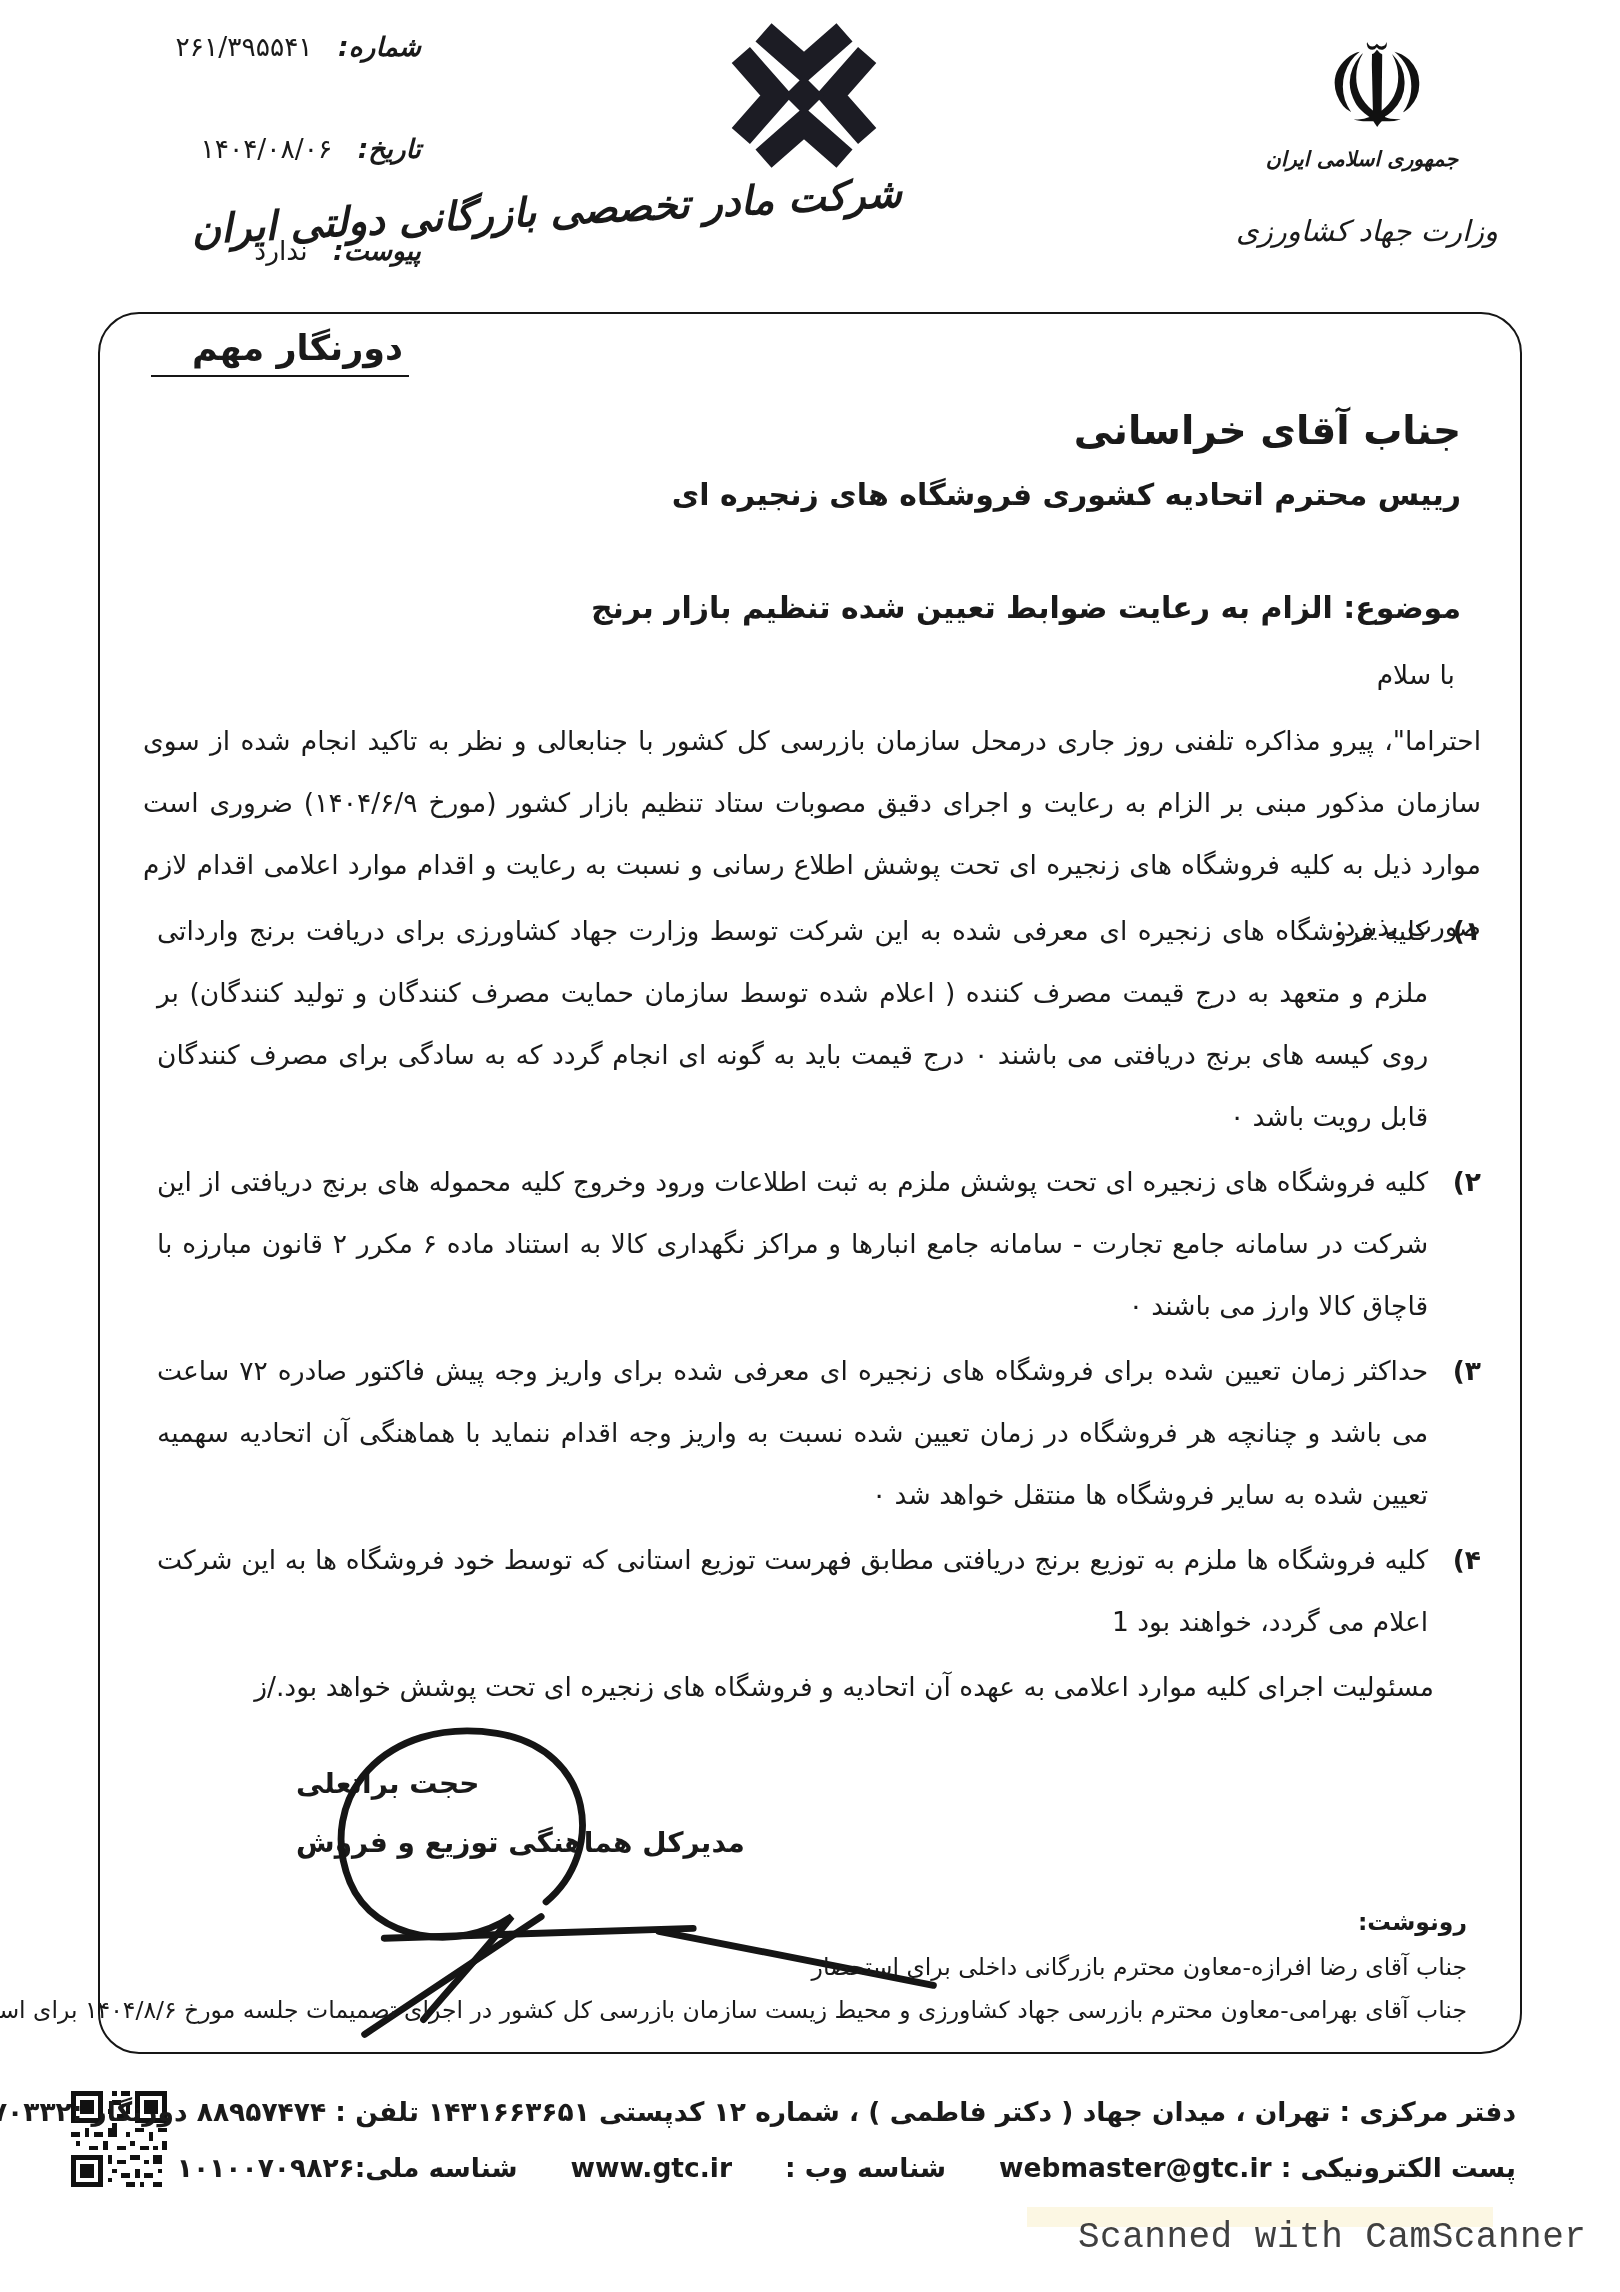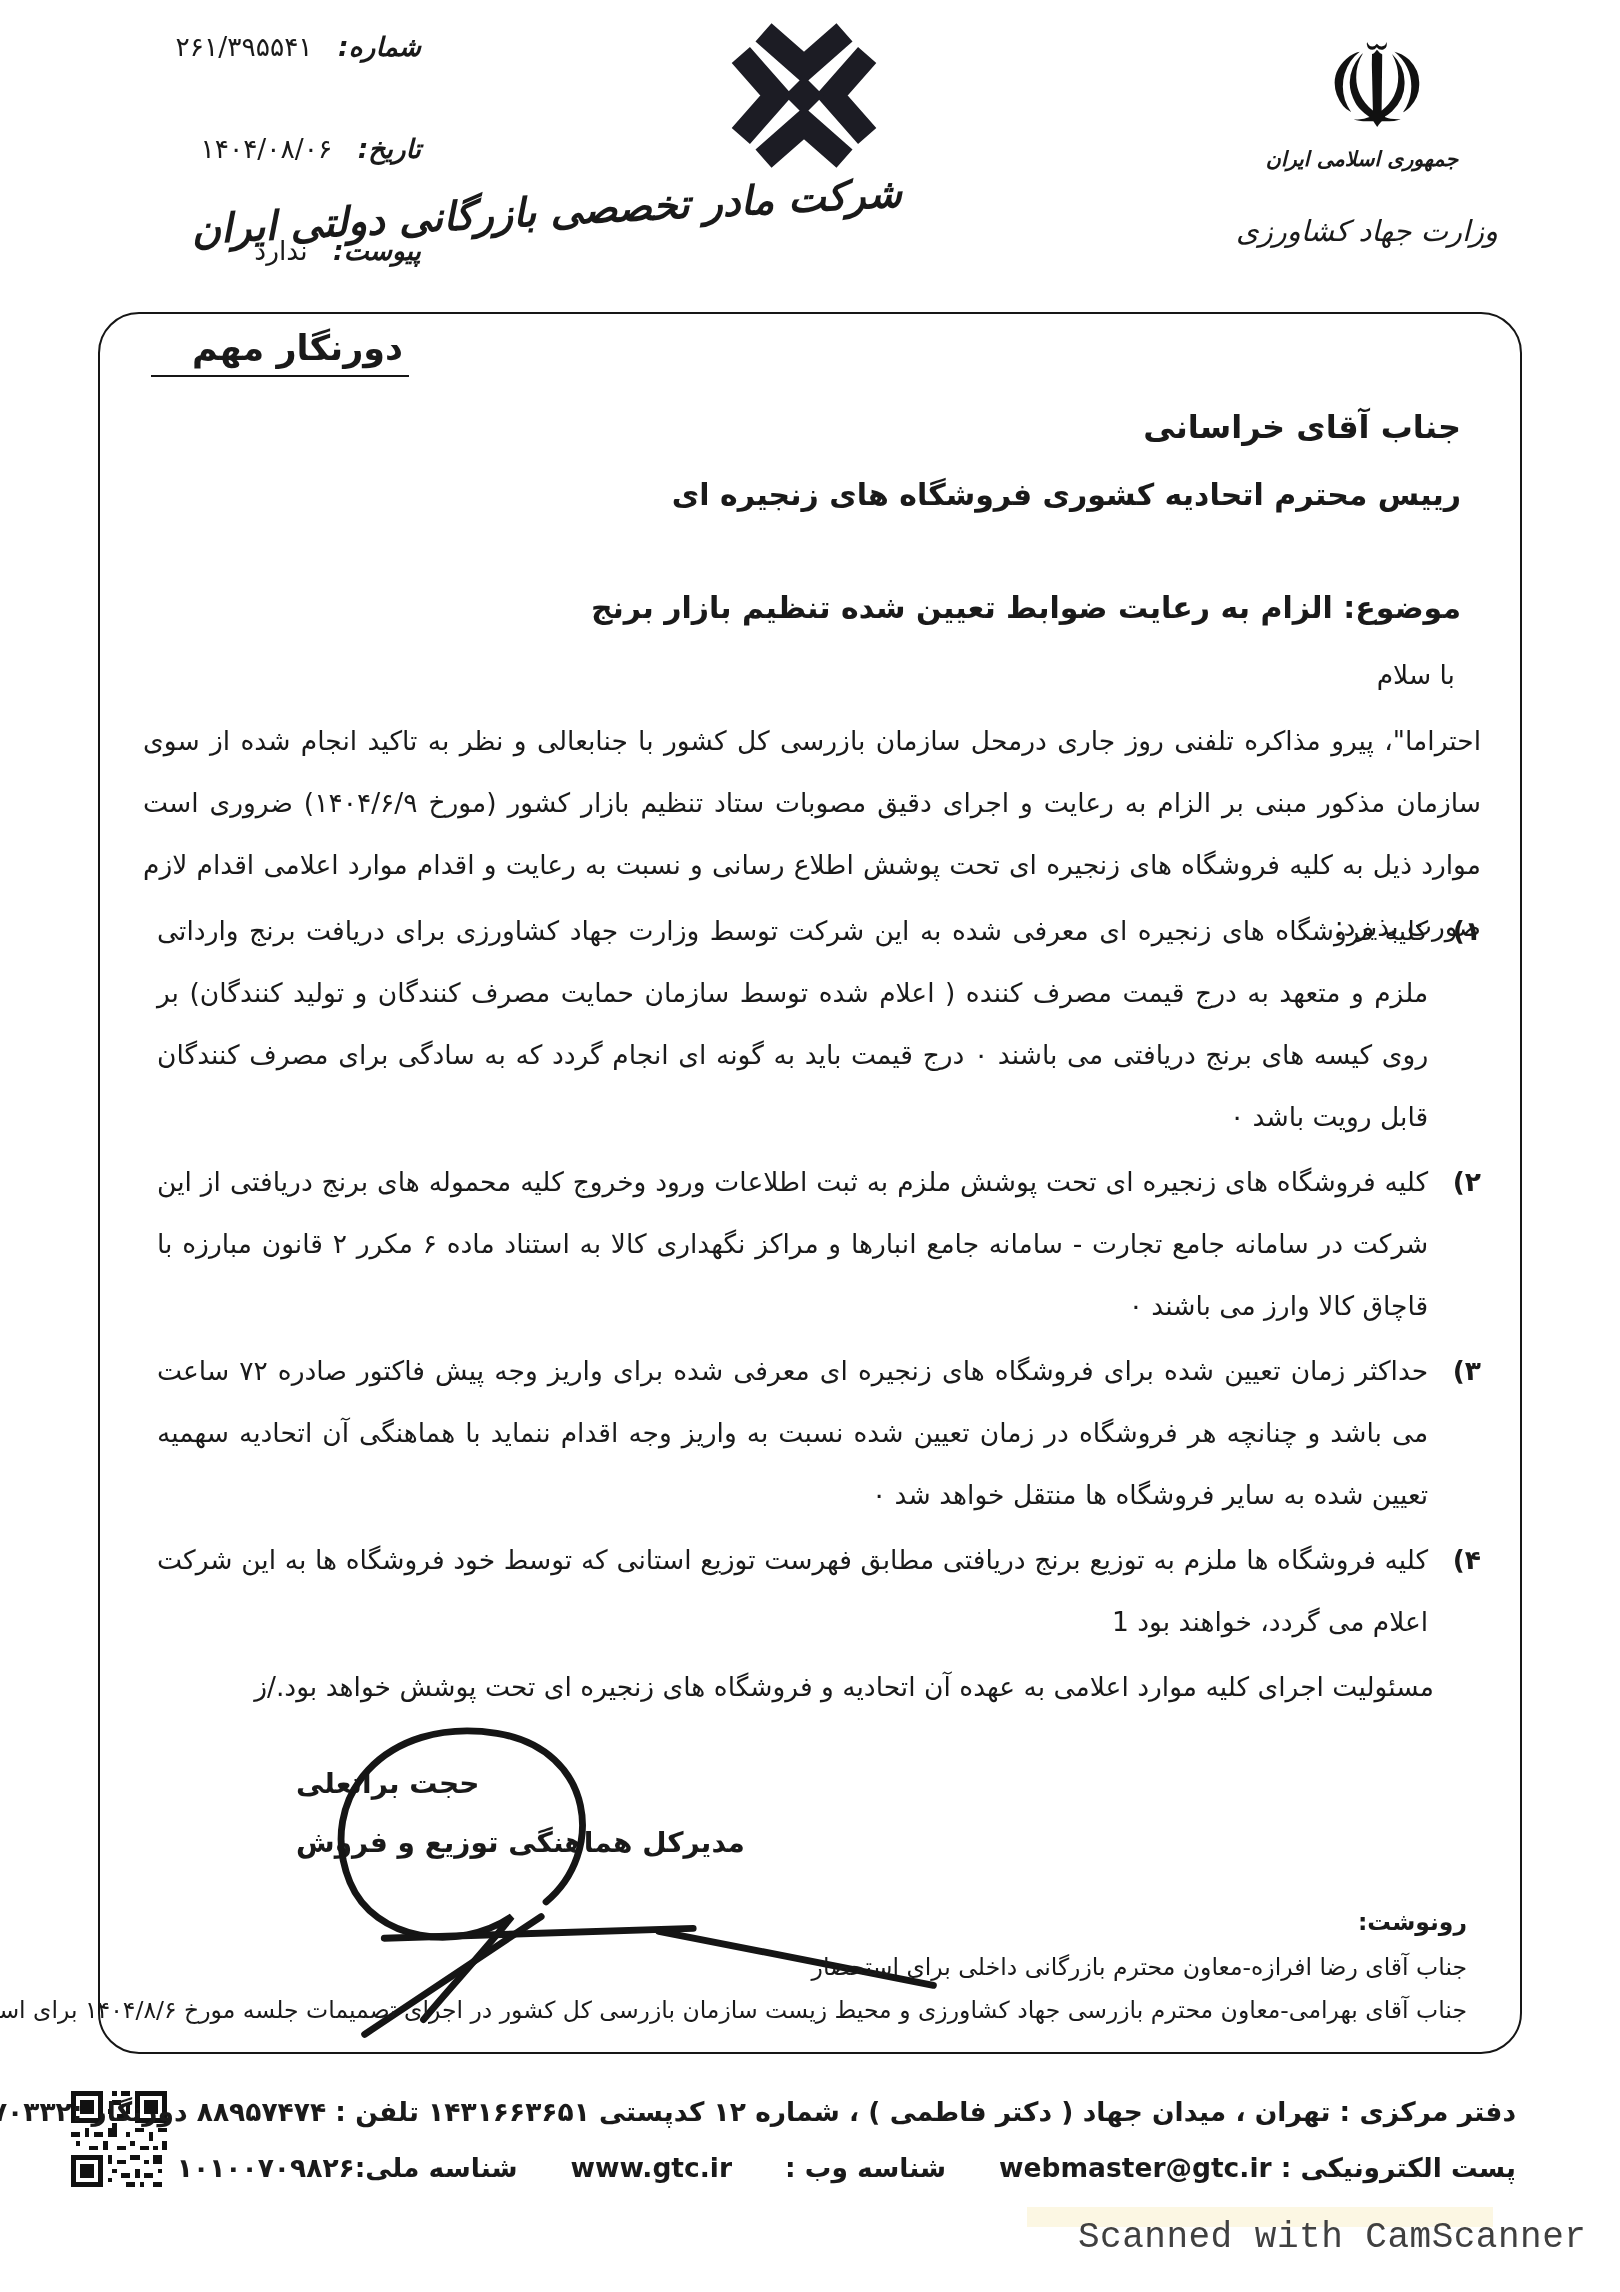--- a/index.html
+++ b/index.html
@@ -46,21 +46,21 @@
   .letter-box{
     position:absolute;left:98px;top:312px;width:1420px;height:1738px;
     border:2.9px solid #161616;border-radius:41px;
   }
   .fax-tag{
     position:absolute;left:51px;top:13.7px;
     font-size:35px;font-weight:700;
     border-bottom:2.9px solid #161616;
     padding:0 5.9px 7.8px 41px;
   }
-  .recipient1{position:absolute;right:59px;top:94px;font-size:32px;font-weight:700;}
+  .recipient1{position:absolute;right:59px;top:94px;font-size:39px;font-weight:700;}
   .recipient2{position:absolute;right:59px;top:163px;font-size:30px;font-weight:700;margin-left:36px;}
   .subject{position:absolute;right:59px;top:276px;font-size:30px;font-weight:700;}
   .salutation{position:absolute;right:65px;top:345px;font-size:26.5px;}
   .intro{
     position:absolute;right:39px;left:43px;top:396px;
     font-size:26.5px;line-height:62px;text-align:justify;
   }
   .items{
     position:absolute;right:39px;left:57px;top:586px;
     font-size:26.5px;line-height:62px;

